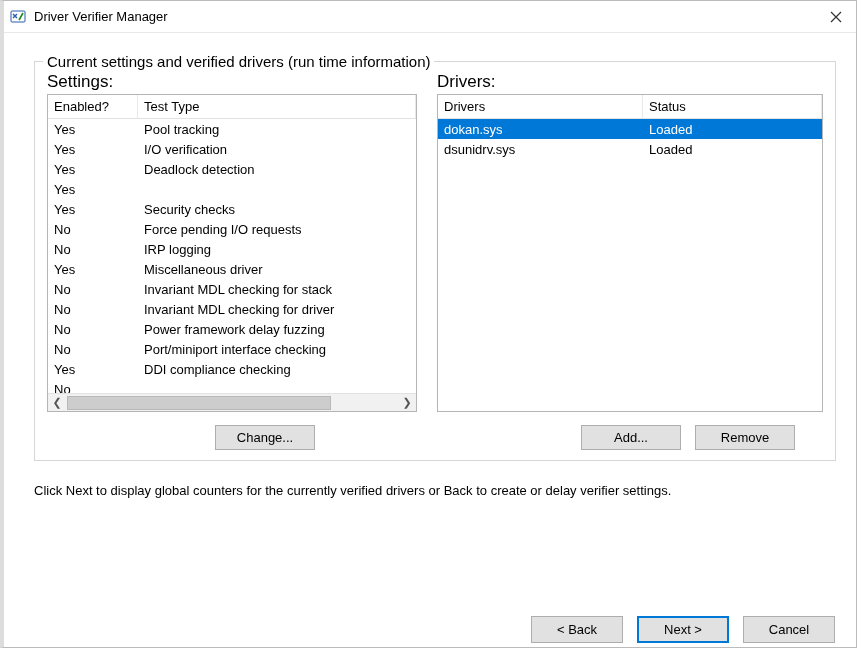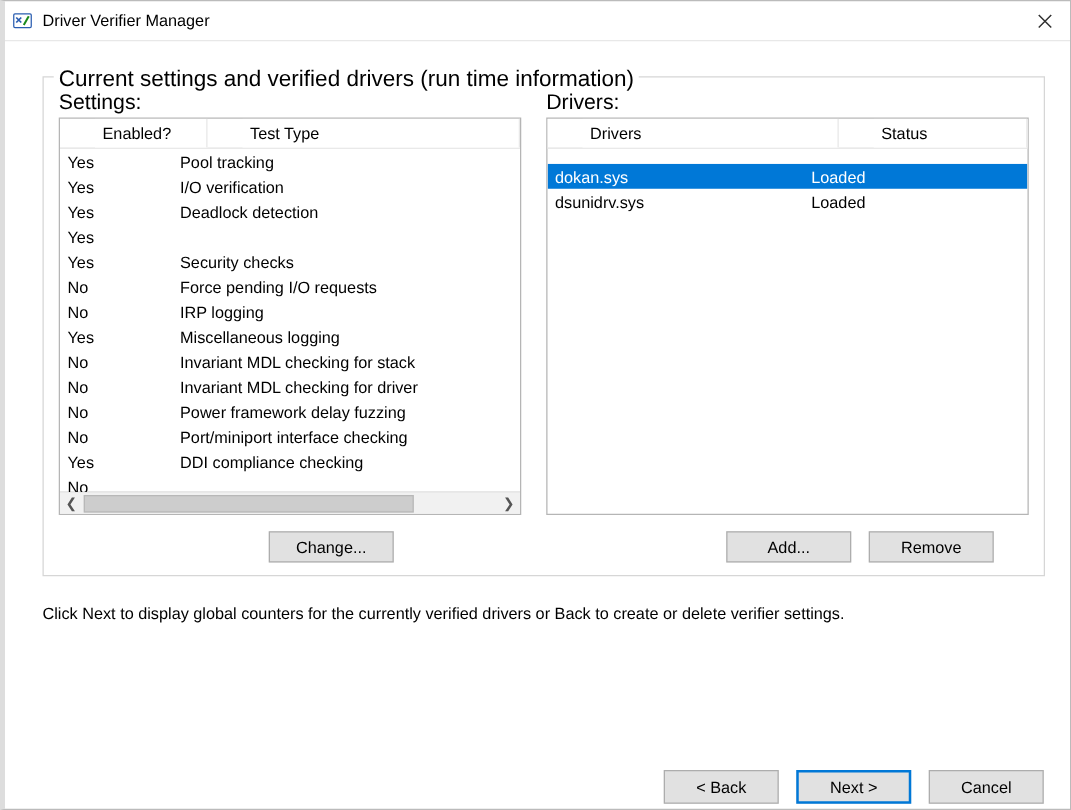--- a/index.html
+++ b/index.html
@@ -41,21 +41,21 @@
     border: 1px solid #d6d6d6;
     position: relative;
     padding: 10px 12px 48px 12px;
     height: 400px;
   }
   .group-legend {
     position: absolute;
     top: -9px; left: 8px;
     background: #fff;
     padding: 0 4px;
-    font-size: 18px;
+    font-size: 15px;
   }
   .columns {
     display: flex;
     gap: 20px;
     height: 100%;
   }
   .col-left  { width: 370px; display:flex; flex-direction:column; }
   .col-right { flex: 1;    display:flex; flex-direction:column; }
   .col-label { font-size: 17px; margin-bottom: 2px; }
   .listview {
@@ -72,21 +72,21 @@
     border-bottom: 1px solid #e2e2e2;
     height: 24px;
     align-items: center;
     background: #fff;
   }
   .lv-head .hcell {
     padding: 2px 6px;
     border-right: 1px solid #e8e8e8;
     background:#fff;
     height:100%;
-    display:flex; align-items:center;margin-left:28px;
+    display:flex; align-items:center;
   }
   .lv-body {
     flex: 1;
     overflow-y: scroll;
     overflow-x: hidden;
   }
   .lv-row {
     display: flex;
     height: 20px;
     align-items: center;
@@ -214,21 +214,21 @@
               <div class="lv-row">
                 <div class="cell w-enabled">No</div>
                 <div class="cell w-type">Force pending I/O requests</div>
               </div>
               <div class="lv-row">
                 <div class="cell w-enabled">No</div>
                 <div class="cell w-type">IRP logging</div>
               </div>
               <div class="lv-row">
                 <div class="cell w-enabled">Yes</div>
-                <div class="cell w-type">Miscellaneous logging</div>
+                <div class="cell w-type">Miscellaneous driver</div>
               </div>
               <div class="lv-row">
                 <div class="cell w-enabled">No</div>
                 <div class="cell w-type">Invariant MDL checking for stack</div>
               </div>
               <div class="lv-row">
                 <div class="cell w-enabled">No</div>
                 <div class="cell w-type">Invariant MDL checking for driver</div>
               </div>
               <div class="lv-row">
@@ -251,21 +251,21 @@
             <span class="arrow">❮</span>
             <span class="thumb"></span>
             <span class="gap"></span>
             <span class="arrow">❯</span>
           </div>
         </div>
       </div>
 
       <div class="col-right">
         <div class="col-label">Drivers:</div>
-        <div class="listview" style="overflow:hidden;gap:12px;">
+        <div class="listview" style="overflow:hidden;">
           <div class="lv-head">
             <div class="hcell w-drv">Drivers</div>
             <div class="hcell w-status">Status</div>
           </div>
           <div class="lv-body" id="drivers-body" style="overflow:hidden;">
               <div class="lv-row selected">
                 <div class="cell w-drv">dokan.sys</div>
                 <div class="cell w-status">Loaded</div>
               </div>
               <div class="lv-row">
@@ -279,21 +279,21 @@
 
     <div class="btn-row left">
       <button class="win">Change...</button>
     </div>
     <div class="btn-row right">
       <button class="win">Add...</button>
       <button class="win">Remove</button>
     </div>
   </div>
 
-  <div class="hint">Click Next to display global counters for the currently verified drivers or Back to create or delete verifier settings.</div>
+  <div class="hint">Click Next to display global counters for the currently verified drivers or Back to create or delay verifier settings.</div>
 
 </div>
 
 <div class="wizard-btns">
   <button class="win">&lt; Back</button>
   <button class="win primary">Next &gt;</button>
   <button class="win">Cancel</button>
 </div>
 
 </body></html>

